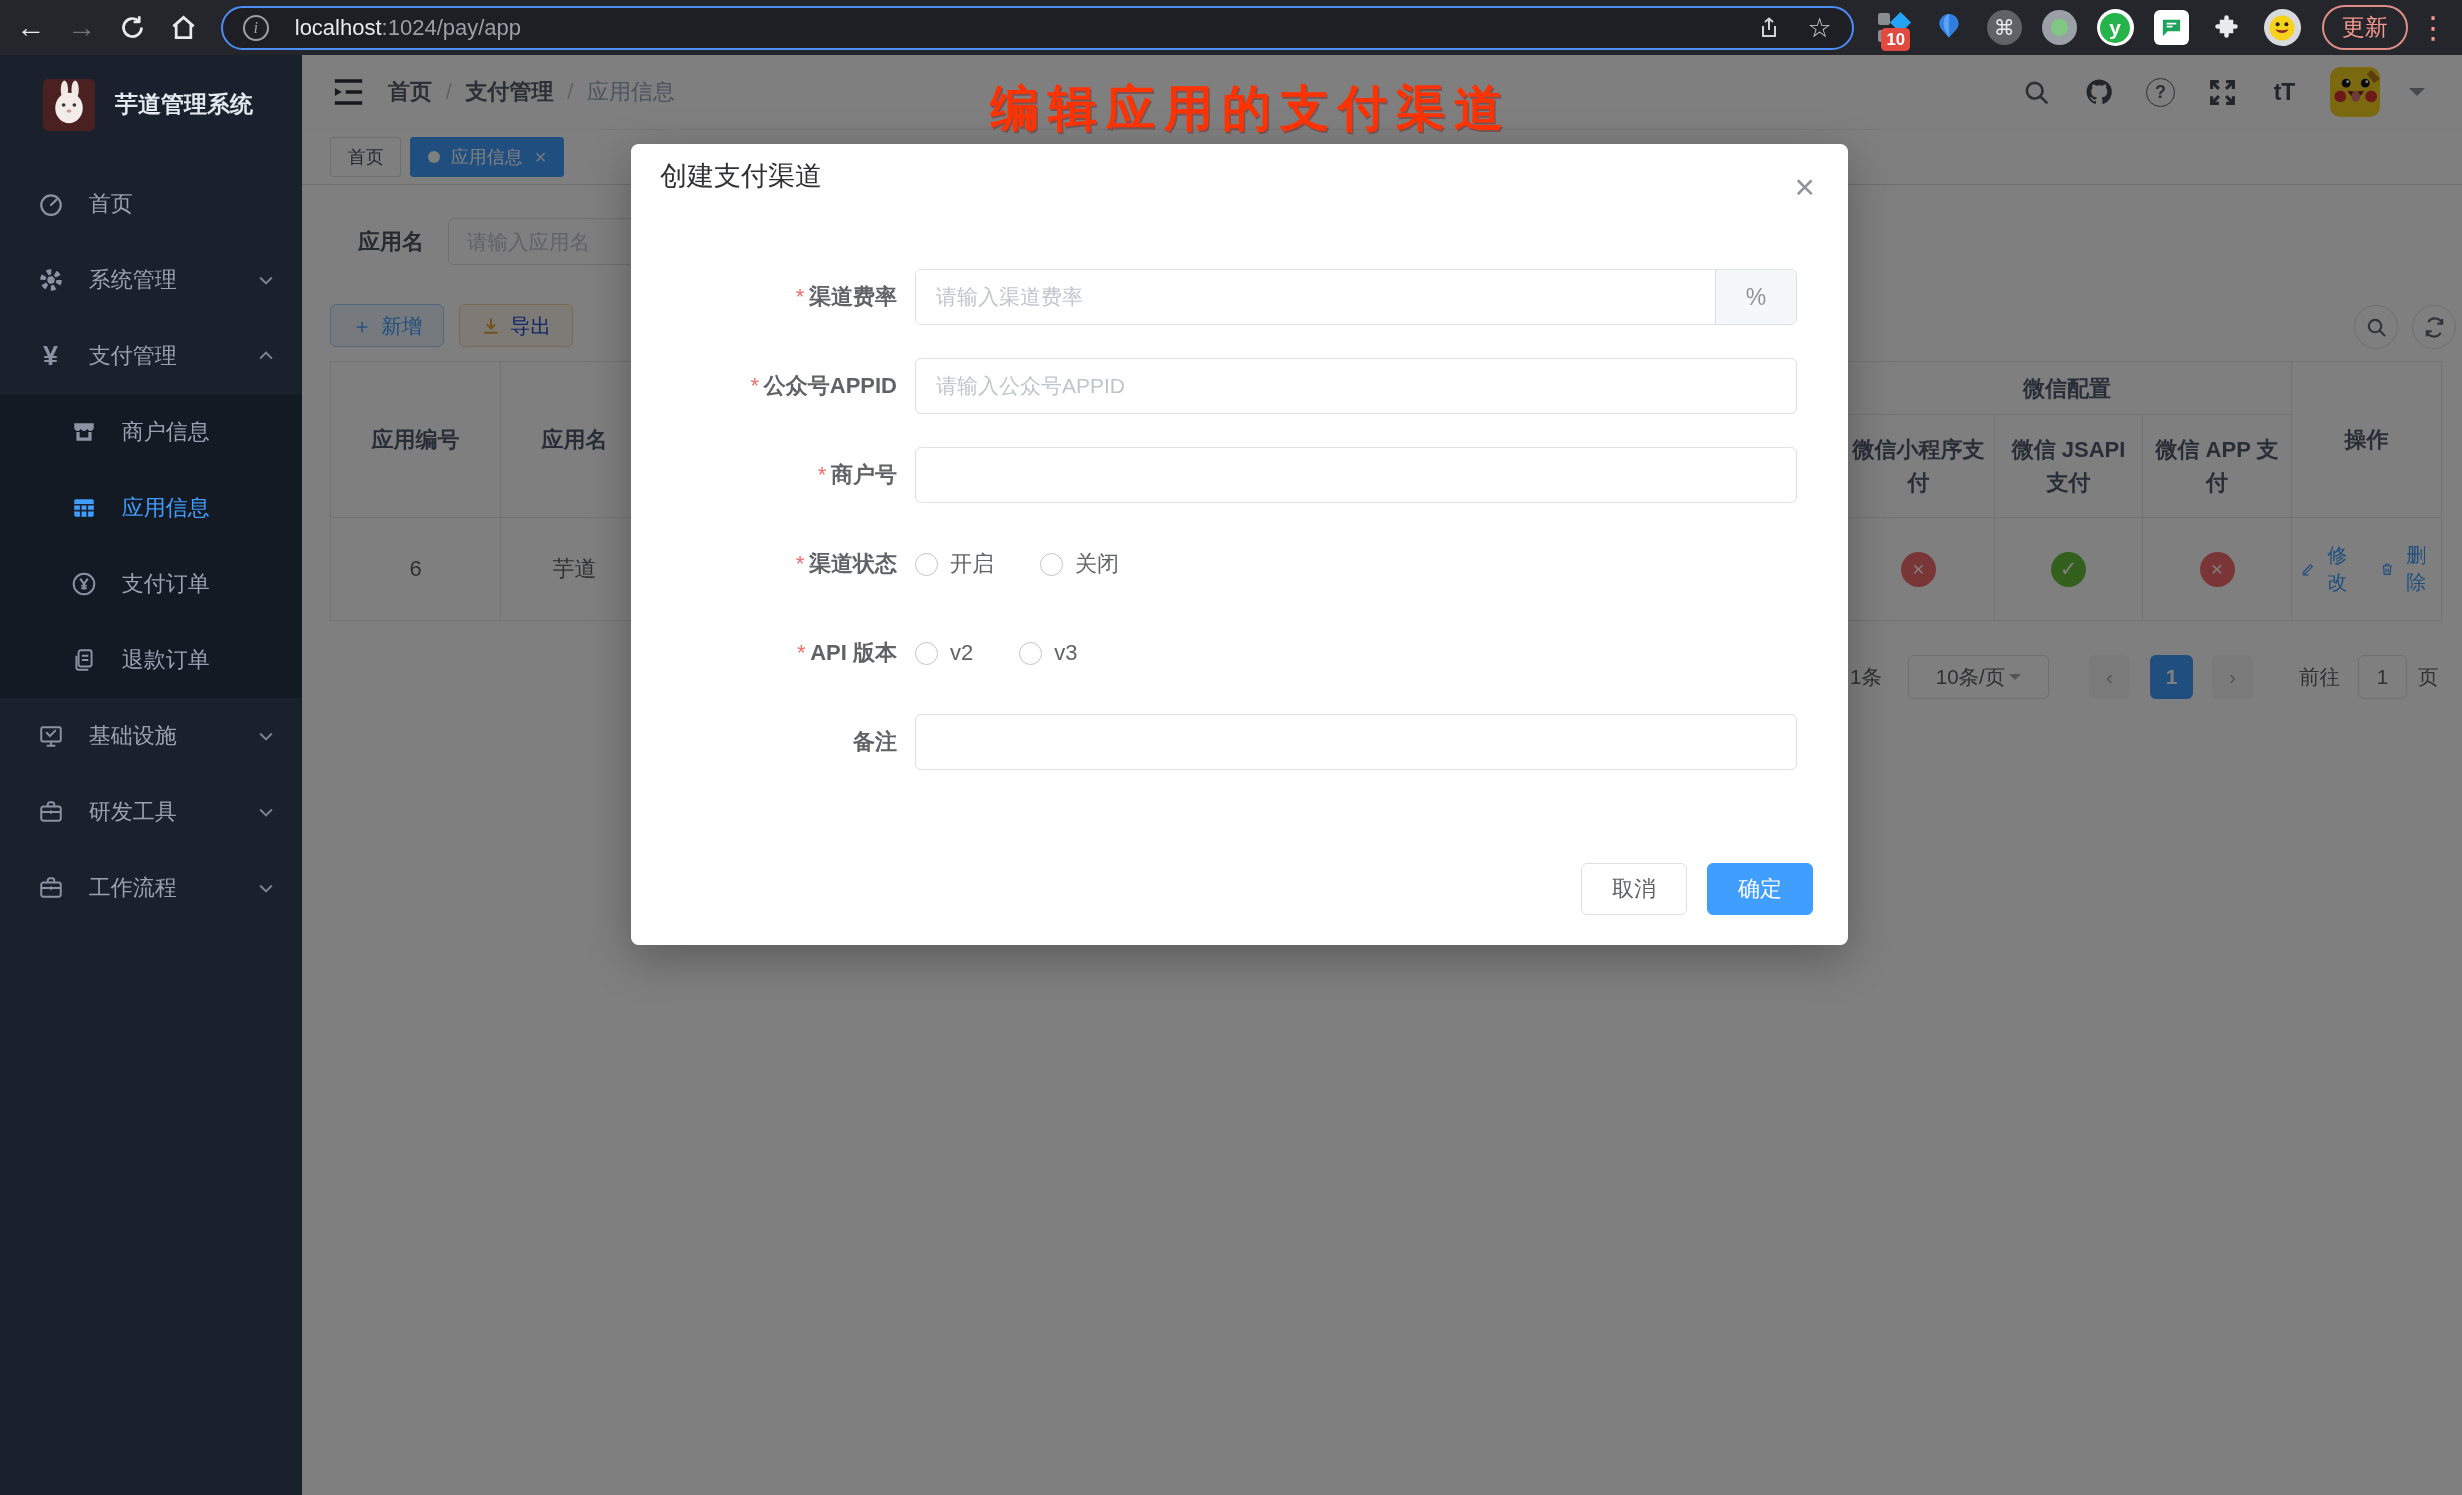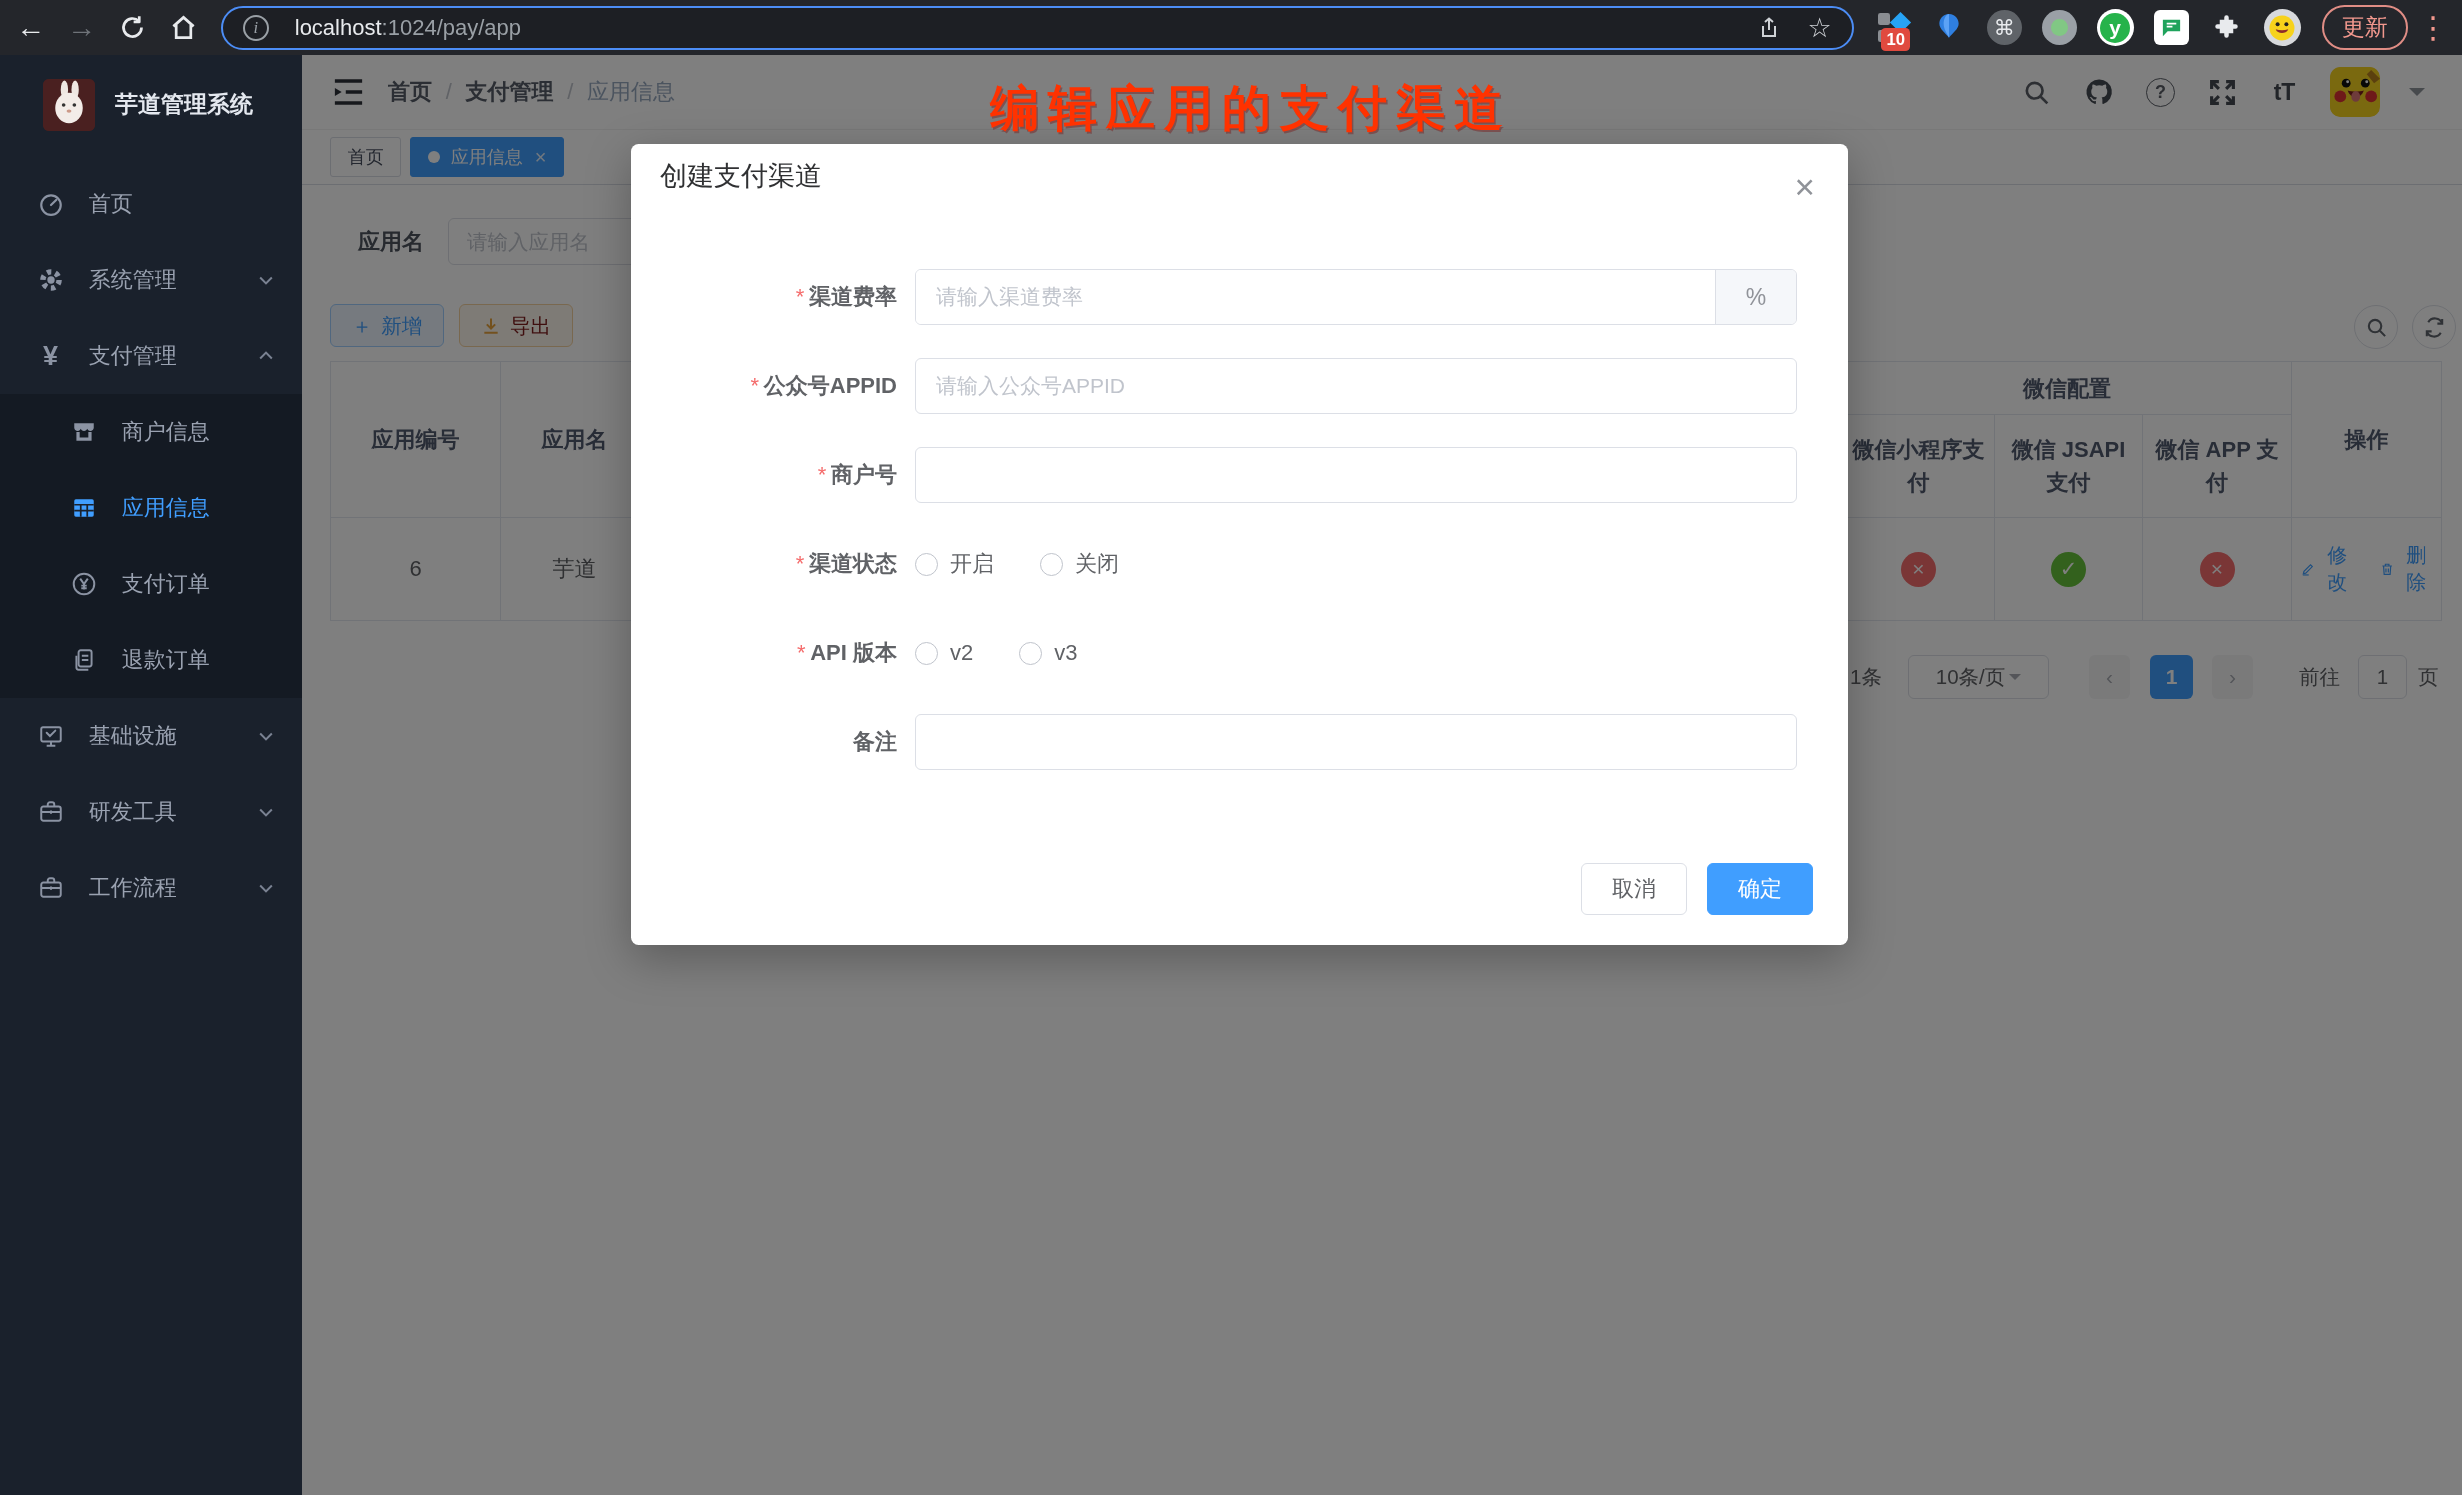--- a/index.html
+++ b/index.html
@@ -71,21 +71,21 @@
 
   #filter-label { position:absolute; left:56px; top:163px; height:47px; line-height:47px;
     font-size:22px; font-weight:700; color:#4e545e; }
   #filter-input { position:absolute; left:146px; top:163px; width:327px; height:47px;
     border:1.5px solid #dcdfe6; border-radius:6px; font-size:20.5px; padding:0 18px; color:#303133; outline:none; }
   input::placeholder { color:#c0c4cc; }
 
   .tb-btn { position:absolute; top:249px; height:43px; border-radius:6px; font-size:20.5px;
     display:flex; align-items:center; justify-content:center; gap:9px; }
   #btn-add { left:28px; width:114px; background:#ecf5ff; border:1.5px solid #a0cfff; color:#409EFF; }
-  #btn-export { left:157px; width:114px; background:#fdf6ec; border:1.5px solid #f3d19e; color:#7f1d1d; }
+  #btn-export { left:157px; width:114px; background:#fdf6ec; border:1.5px solid #f3d19e; color:#1d4ed8; }
   .circle-btn { position:absolute; top:250px; width:44px; height:44px; border:1.5px solid #dcdfe6;
     border-radius:50%; display:flex; align-items:center; justify-content:center; color:#5f646c; background:#fff; }
   #circle-search { left:2052px; }
   #circle-refresh { left:2110px; }
 
   
   #app-table { position:absolute; left:28px; top:306px; display:grid;
     grid-template-columns:170px 148px 1194px 152px 148px 149px 150px;
     grid-template-rows:53px 103px 103px;
     border-left:1.5px solid #e2e6ee; border-top:1.5px solid #e2e6ee; background:#fff; }

